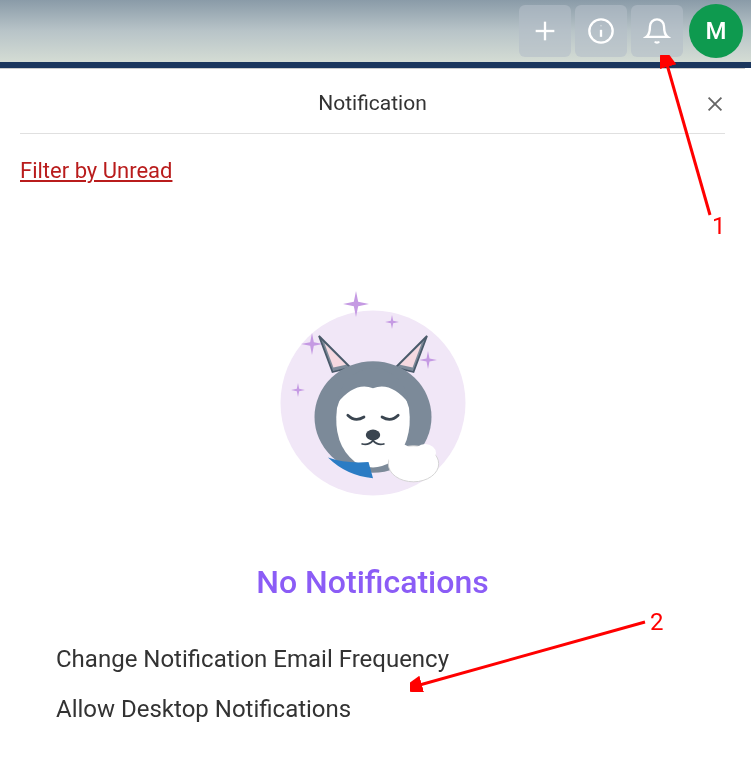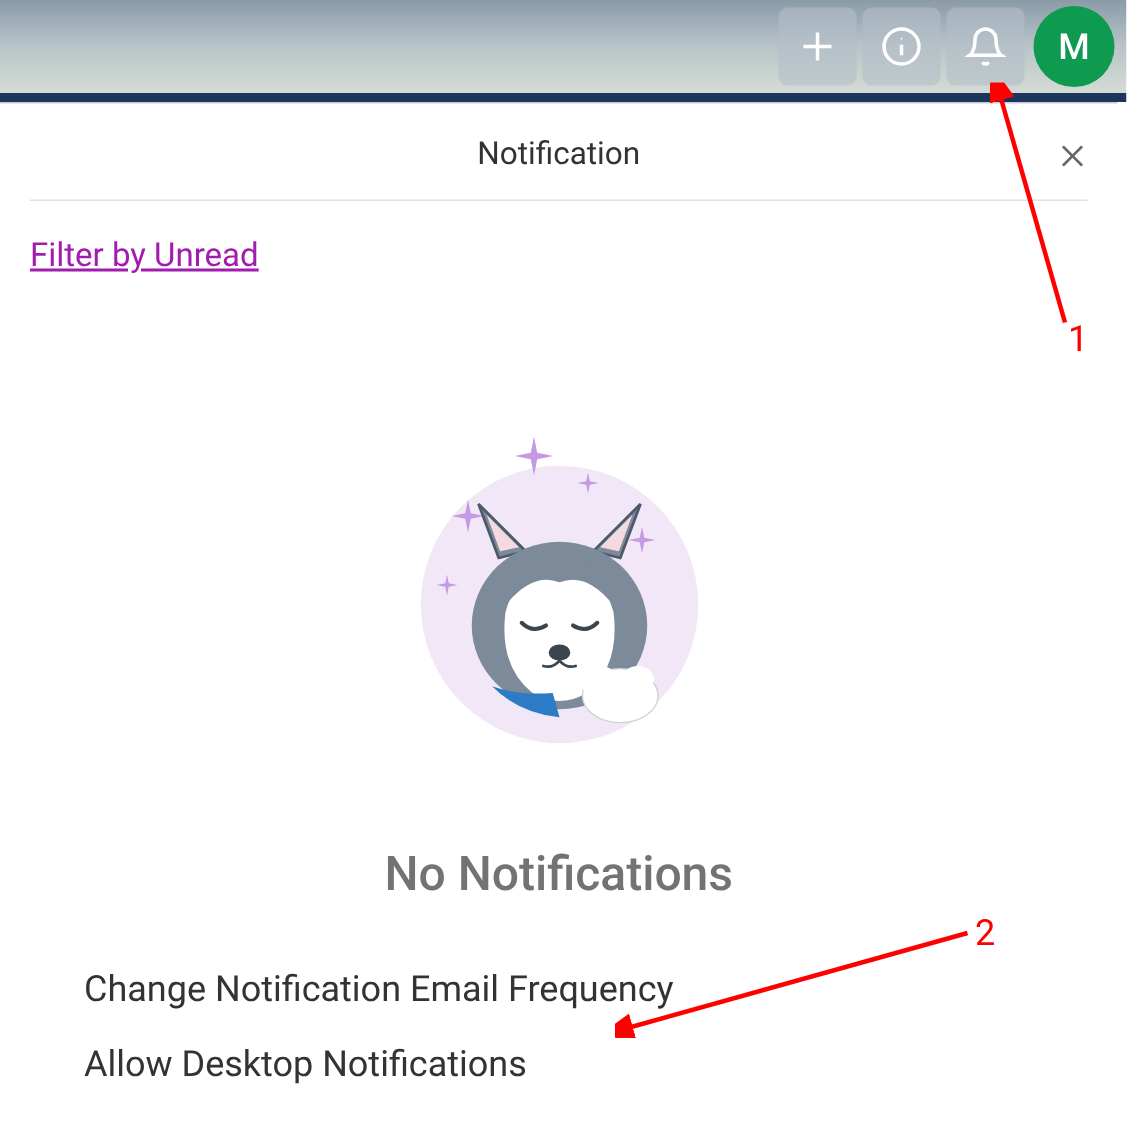--- a/index.html
+++ b/index.html
@@ -103,21 +103,21 @@
       width: 22px;
       height: 22px;
       stroke: #666;
       stroke-width: 2;
     }
     
     .filter-link {
       display: inline-block;
       margin: 24px 0 0 20px;
       font-size: 22px;
-      color: #a21caf;
+      color: #b91c1c;
       text-decoration: underline;
       cursor: pointer;
     }
     
     .empty-state {
       display: flex;
       flex-direction: column;
       align-items: center;
       margin-top: 100px;
     }
@@ -146,21 +146,21 @@
     
     .husky-svg {
       position: absolute;
       top: 52%;
       left: 50%;
       transform: translate(-50%, -50%);
     }
     
     .empty-title {
       font-size: 32px;
-      color: #737373;
+      color: #8b5cf6;
       font-weight: 500;
       margin-top: 40px;
     }
     
     .action-links {
       margin: 44px 0 0 28px;
       align-self: flex-start;
       width: 100%;
     }
     

